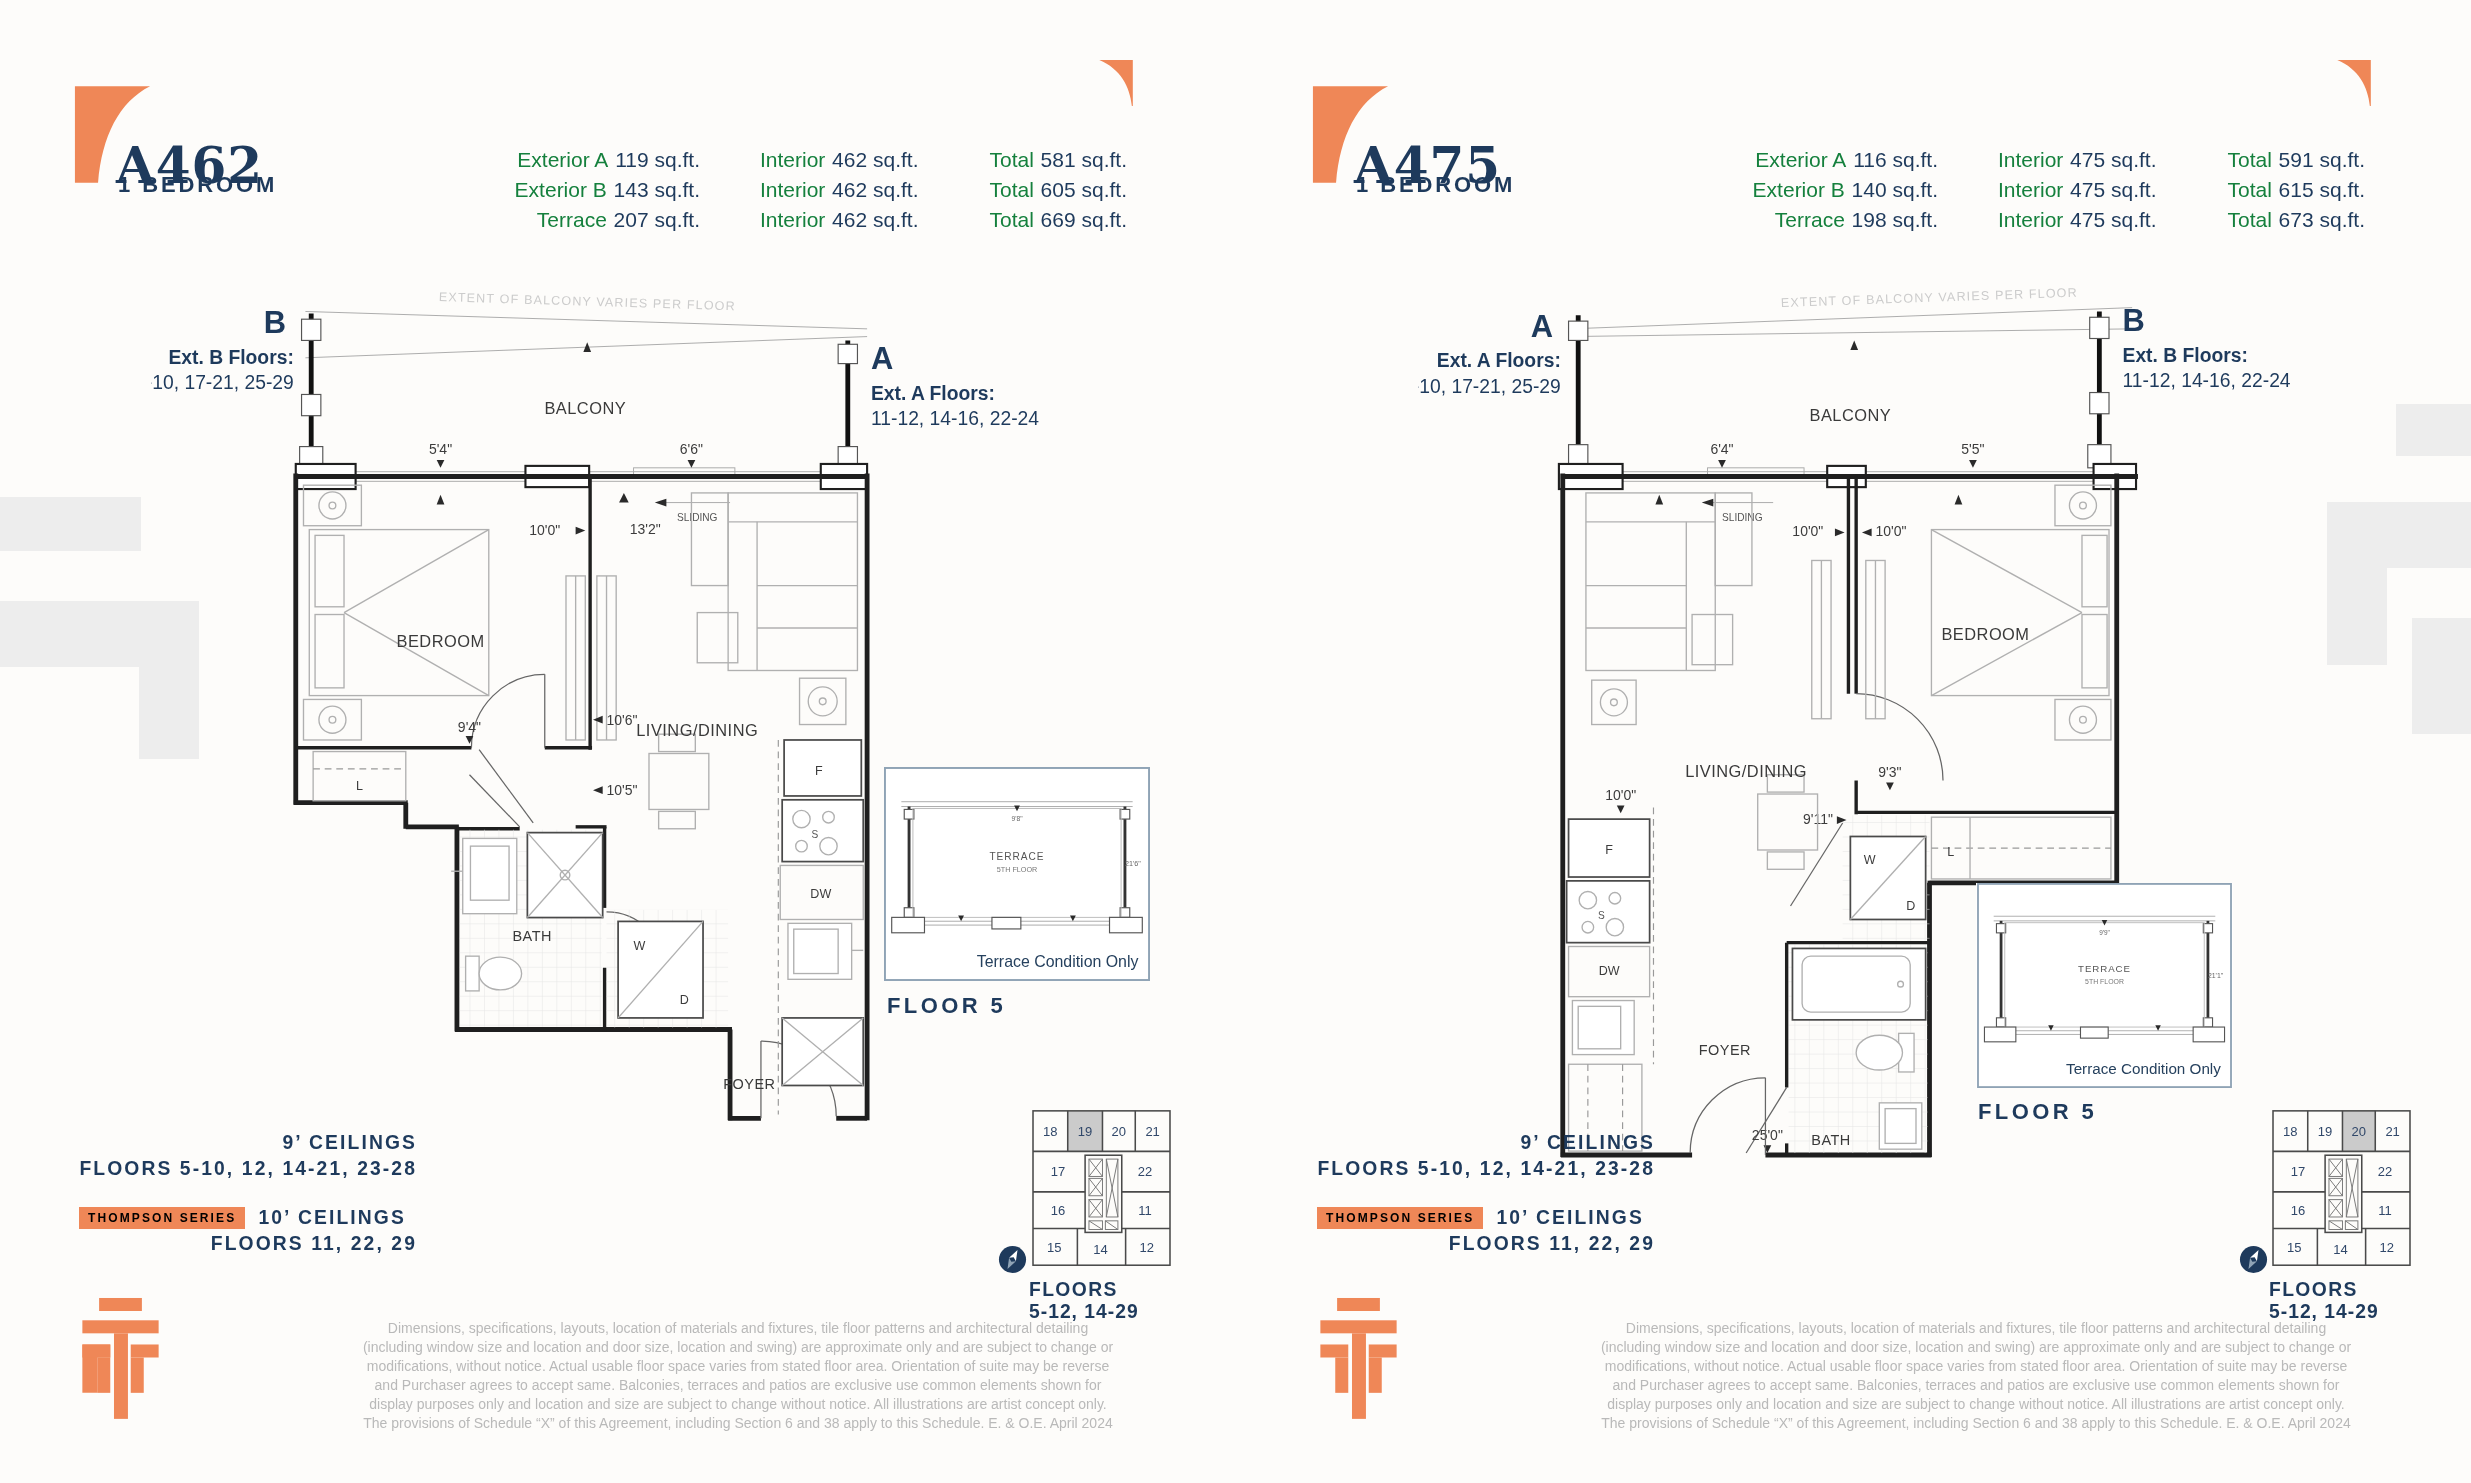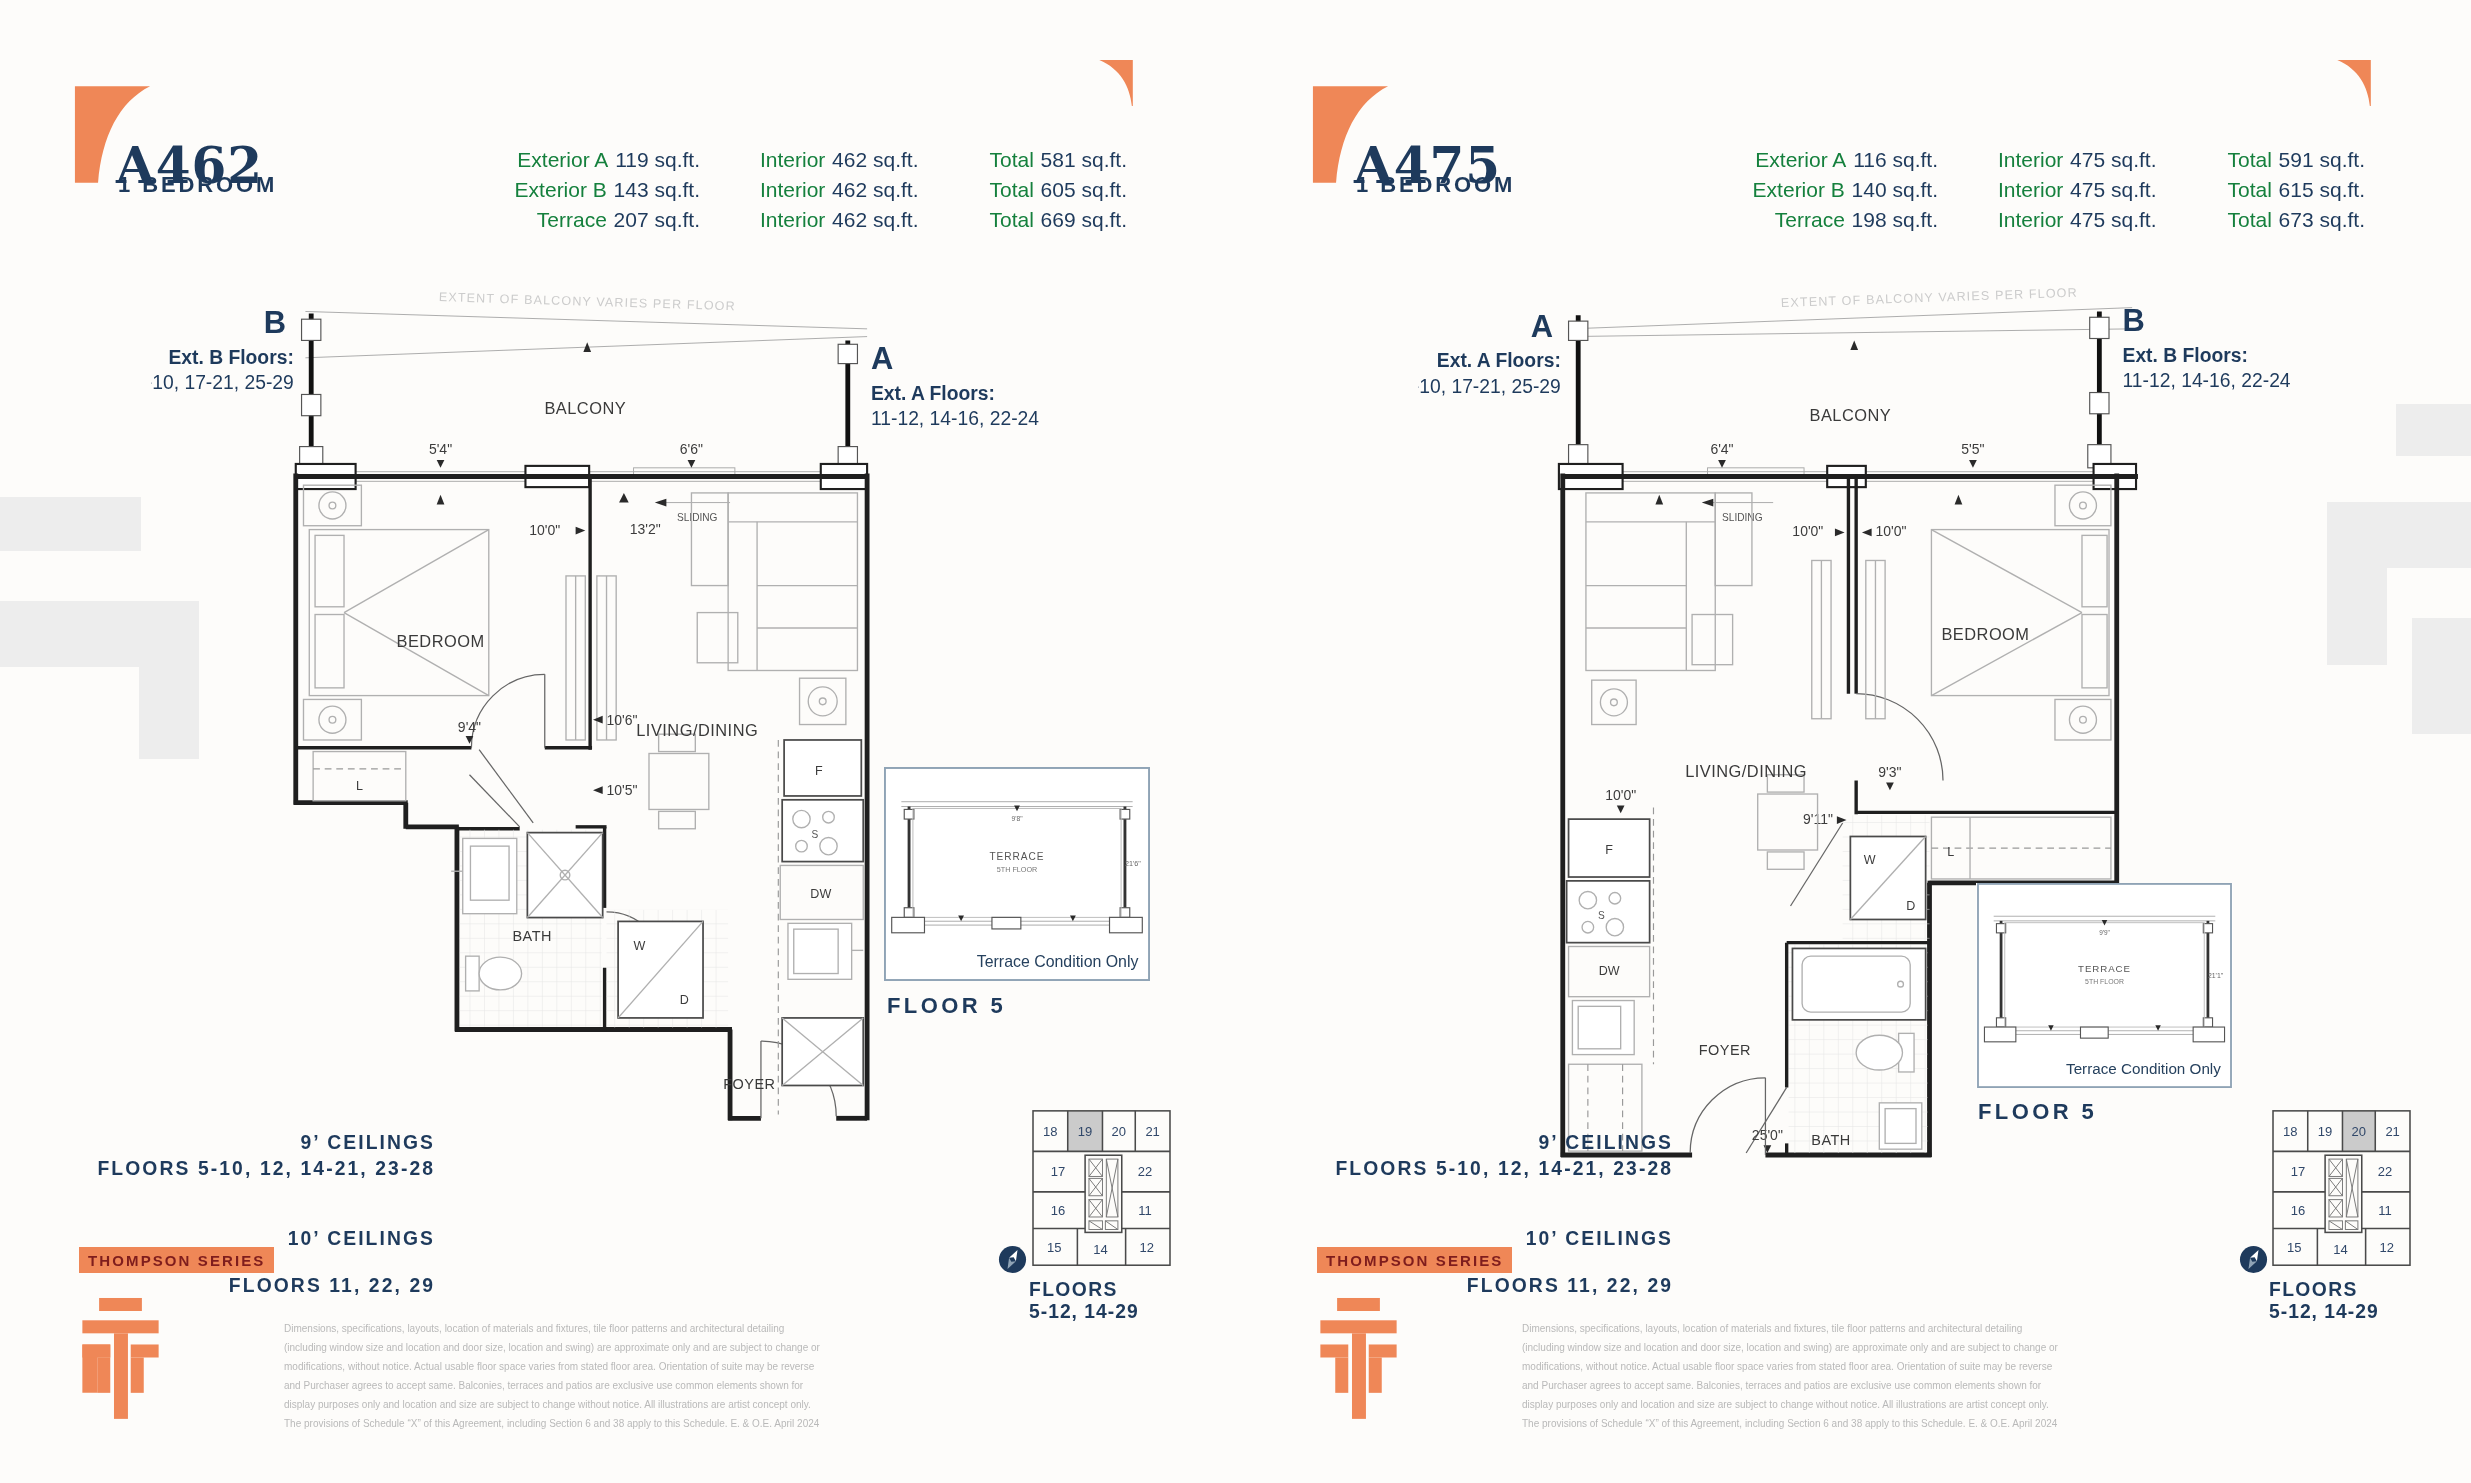--- a/index.html
+++ b/index.html
@@ -41,31 +41,31 @@
   .furn2{fill:none;stroke:#b0b0b0;stroke-width:1.4;}
   .furnD{fill:#fff;stroke:#4a4a4a;stroke-width:1.8;}
   .dash{stroke:#999;stroke-width:1.2;stroke-dasharray:7 5;fill:none;}
   .door{stroke:#666;stroke-width:1.3;fill:none;}
   .arr{fill:#2a2a2a;}
   .inset{position:absolute;background:#fff;}
   .floor5{position:absolute;font-size:22px;font-weight:bold;letter-spacing:3.4px;color:#1E3A5C;}
   .ceilings{position:absolute;left:15.4px;top:1114px;font-weight:bold;color:#1E3A5C;}
   .ceil-line{font-size:19.3px;letter-spacing:2.1px;line-height:26px;white-space:nowrap;text-align:right;}
   .ceil-row{margin-top:23px;display:flex;align-items:center;gap:13.5px;}
-  .series-badge{background:#EF8757;color:#7f1d1d;font-size:15px;letter-spacing:2.1px;
-       padding:4.8px 8.7px 3.9px 8.7px;display:inline-block;margin-top:42px;}
+  .series-badge{background:#EF8757;color:#000000;font-size:12px;letter-spacing:2.1px;
+       padding:4.8px 8.7px 3.9px 8.7px;display:inline-block;}
   .keyplan-wrap{position:absolute;width:147px;text-align:left;}
   .kp-line{stroke:#4a4a4a;stroke-width:1.6;fill:none;}
   .kp-num{font-size:13.5px;fill:#31486a;}
   .kp-x{stroke:#777;stroke-width:1;fill:none;}
   .kp-cap1{font-size:19.3px;font-weight:bold;letter-spacing:1.4px;color:#1E3A5C;margin-top:3.9px;}
   .kp-cap2{font-size:19.3px;font-weight:bold;letter-spacing:1px;color:#1E3A5C;}
   .compass{position:absolute;width:31px;height:31px;}
-  .disclaimer{position:absolute;left:220px;top:1303px;width:908px;
-       font-size:10px;line-height:19px;color:#B9B9B9;}
+  .disclaimer{position:absolute;left:220px;top:1303px;width:908px;text-align:center;
+       font-size:14px;line-height:19px;color:#B9B9B9;}
   .disclaimer div{white-space:nowrap;}
   .logo{position:absolute;left:9.7px;top:1276px;width:93px;height:131px;}
 </style>
 </head>
 <body>
 
 <div class="watermark" style="left:0;top:497px;width:141px;height:54px;"></div>
 <div class="watermark" style="left:0;top:601px;width:199px;height:66px;"></div>
 <div class="watermark" style="left:139px;top:666px;width:60px;height:93px;"></div>
 <div class="watermark" style="left:2396px;top:404px;width:75px;height:52px;"></div>

